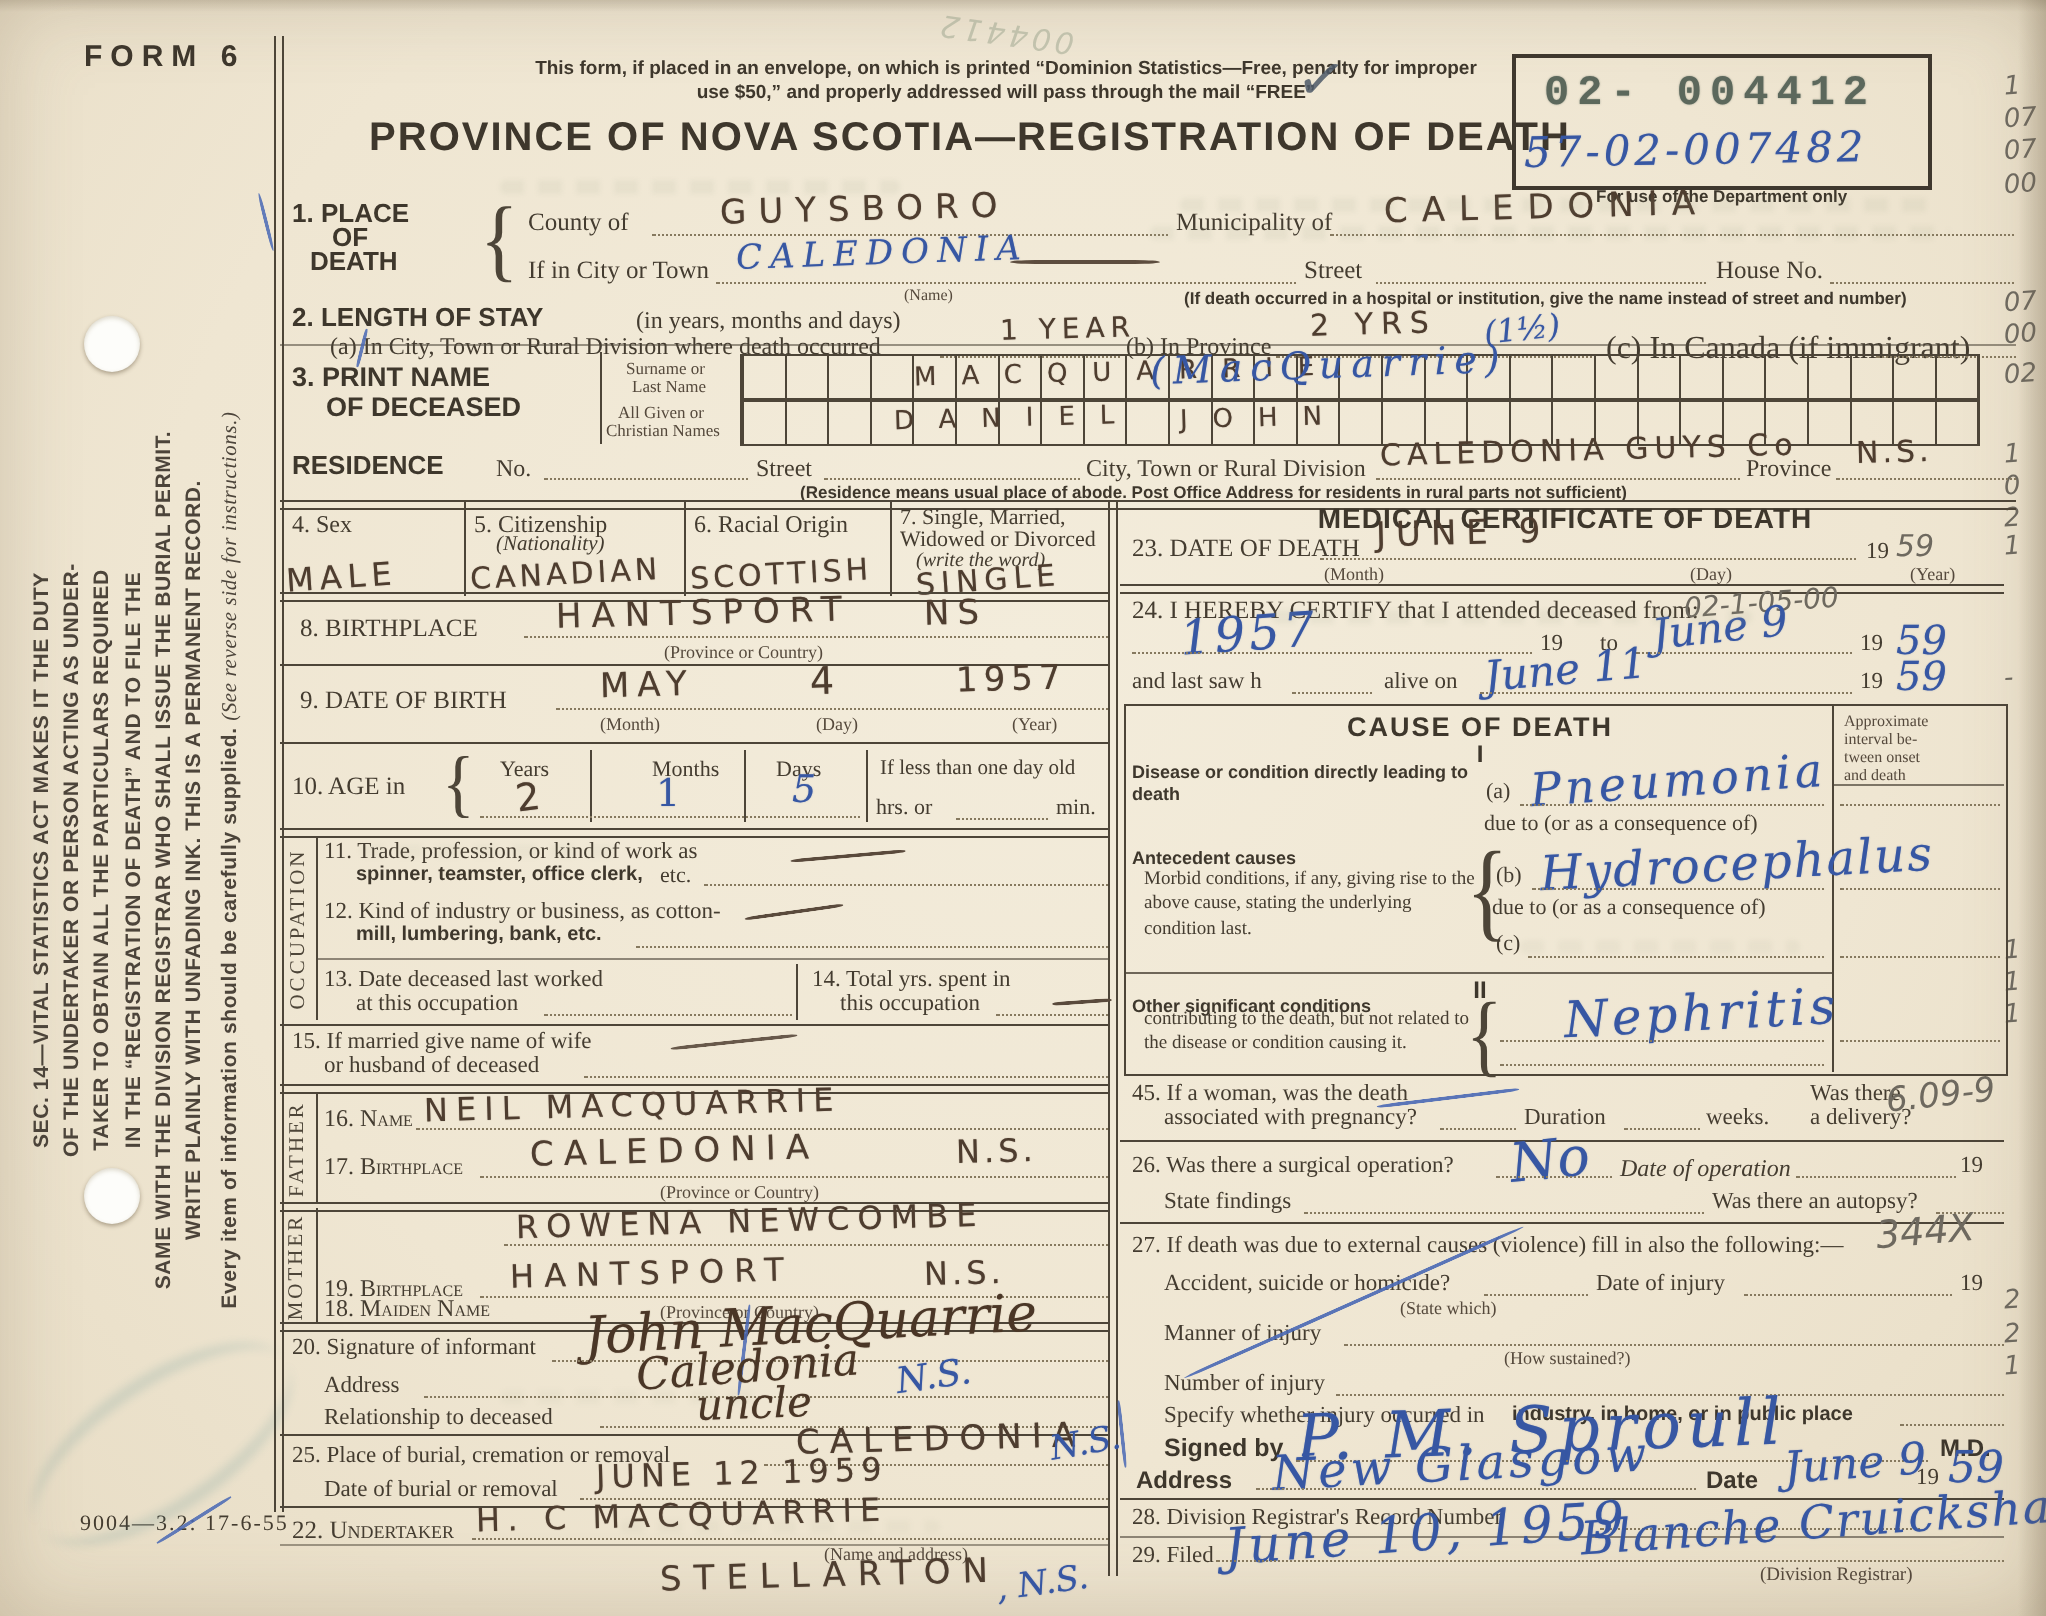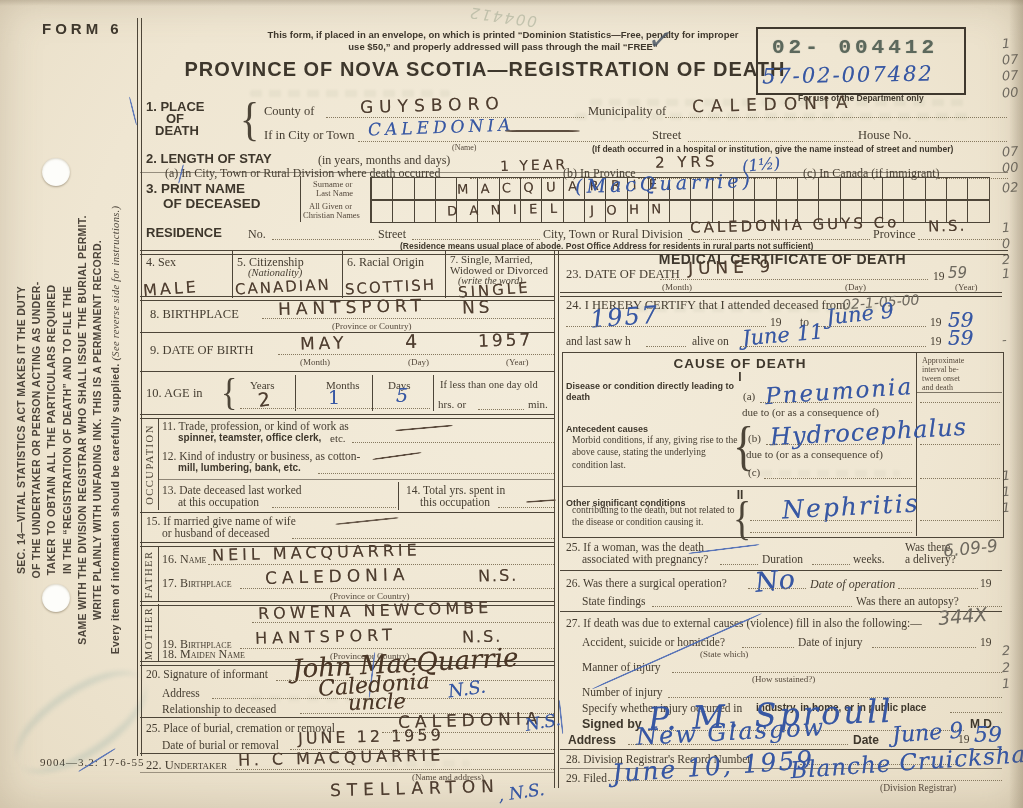--- a/index.html
+++ b/index.html
@@ -132,21 +132,21 @@
 
   <span class="tb" style="left:146px;top:151px;font-size:13px;">2. LENGTH OF STAY</span>
   <span class="t" style="left:318px;top:153px;font-size:12px;">(in years, months and days)</span>
   <span class="t" style="left:165px;top:166px;font-size:12px;">(a) In City, Town or Rural Division where death occurred</span>
   <div class="dl" style="left:470px;top:178px;width:90px;"></div>
   <span class="hw" style="left:500px;top:157px;font-size:14px;letter-spacing:3px;">1 YEAR</span>
   <span class="t" style="left:563px;top:166px;font-size:12px;">(b) In Province</span>
   <div class="dl" style="left:638px;top:178px;width:160px;"></div>
   <span class="hw" style="left:655px;top:153px;font-size:15px;letter-spacing:4px;">2 YRS</span>
   <span class="ink" style="left:742px;top:155px;font-size:16px;transform:rotate(-6deg);">(1½)</span>
-  <span class="t" style="left:803px;top:166px;font-size:12px;">(c) In Canada (if immigrant)</span>
+  <span class="t" style="left:803px;top:166px;font-size:16px;">(c) In Canada (if immigrant)</span>
   <div class="dl" style="left:938px;top:178px;width:70px;"></div>
 
   <div class="hr1" style="left:140px;top:172px;width:868px;opacity:.55;"></div>
 
   <div class="hr1" style="left:140px;top:176px;width:868px;opacity:0;"></div>
   <span class="tb" style="left:146px;top:181px;font-size:13.5px;">3. PRINT NAME</span>
   <span class="tb" style="left:163px;top:196px;font-size:13.5px;">OF DECEASED</span>
   <div class="vr1" style="left:300px;top:176px;height:46px;"></div>
   <span class="tt" style="left:313px;top:179px;font-size:8.5px;">Surname or</span>
   <span class="tt" style="left:316px;top:188px;font-size:8.5px;">Last Name</span>
@@ -377,21 +377,21 @@
 
   <div class="tb" style="left:640px;top:488px;width:200px;text-align:center;font-size:12px;">II</div>
   <div class="tb abs" style="left:566px;top:498px;width:172px;font-size:9px;">Other significant conditions</div>
   <div class="t" style="left:572px;top:504px;width:168px;font-size:9.5px;white-space:normal;line-height:1.3;">contributing to the death, but not related to the disease or condition causing it.</div>
   <span class="brace" style="left:733px;top:496px;font-size:38px;transform:scaleY(1.2);">{</span>
   <span class="ink" style="left:782px;top:492px;font-size:25px;letter-spacing:2px;transform:rotate(-3deg);">Nephritis</span>
   <div class="dl" style="left:750px;top:520px;width:162px;"></div>
   <div class="dl" style="left:750px;top:532px;width:162px;"></div>
   <div class="dl" style="left:920px;top:520px;width:80px;"></div>
 
-  <span class="t" style="left:566px;top:541px;font-size:11.5px;">25. If a woman, was the death</span>
+  <span class="t" style="left:566px;top:541px;font-size:11.5px;">45. If a woman, was the death</span>
   <span class="t" style="left:582px;top:553px;font-size:11.5px;">associated with pregnancy?</span>
   <div class="dl" style="left:720px;top:564px;width:38px;"></div>
   <div class="bdash" style="left:688px;top:548px;width:72px;transform:rotate(-7deg);"></div>
   <span class="t" style="left:762px;top:553px;font-size:11.5px;">Duration</span>
   <div class="dl" style="left:812px;top:564px;width:38px;"></div>
   <span class="t" style="left:853px;top:553px;font-size:11.5px;">weeks.</span>
   <span class="t" style="left:905px;top:541px;font-size:11.5px;">Was there</span>
   <span class="t" style="left:905px;top:553px;font-size:11.5px;">a delivery?</span>
   <span class="pen" style="left:943px;top:538px;font-size:17px;transform:rotate(-6deg);">6.09-9</span>
   <div class="hr1" style="left:560px;top:570px;width:442px;"></div>

